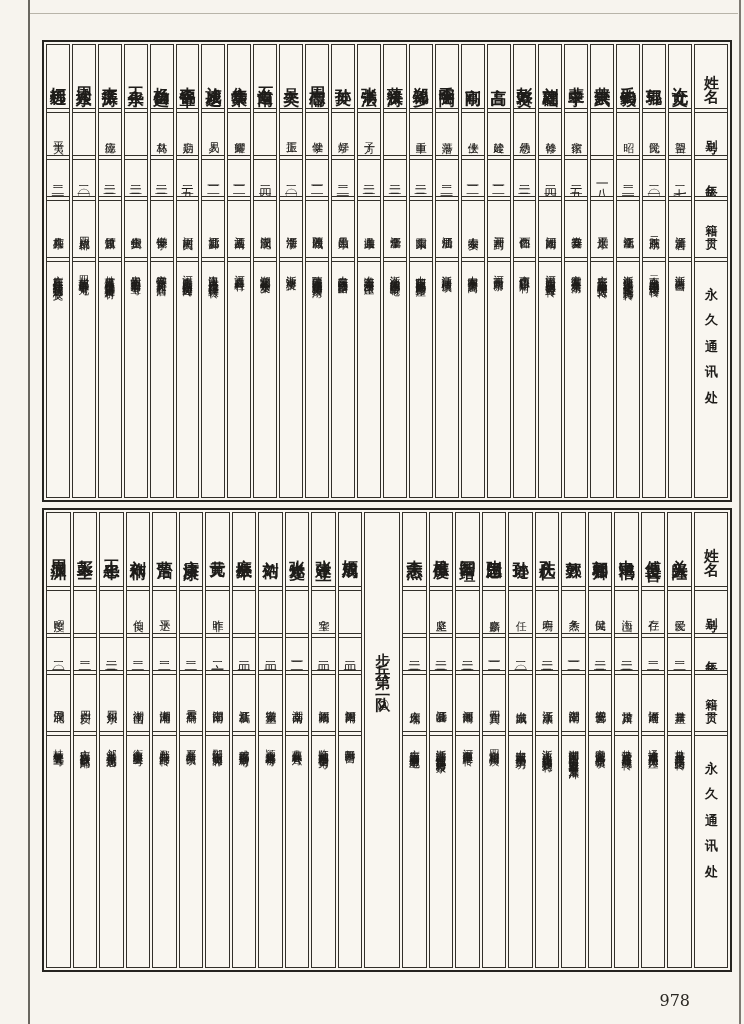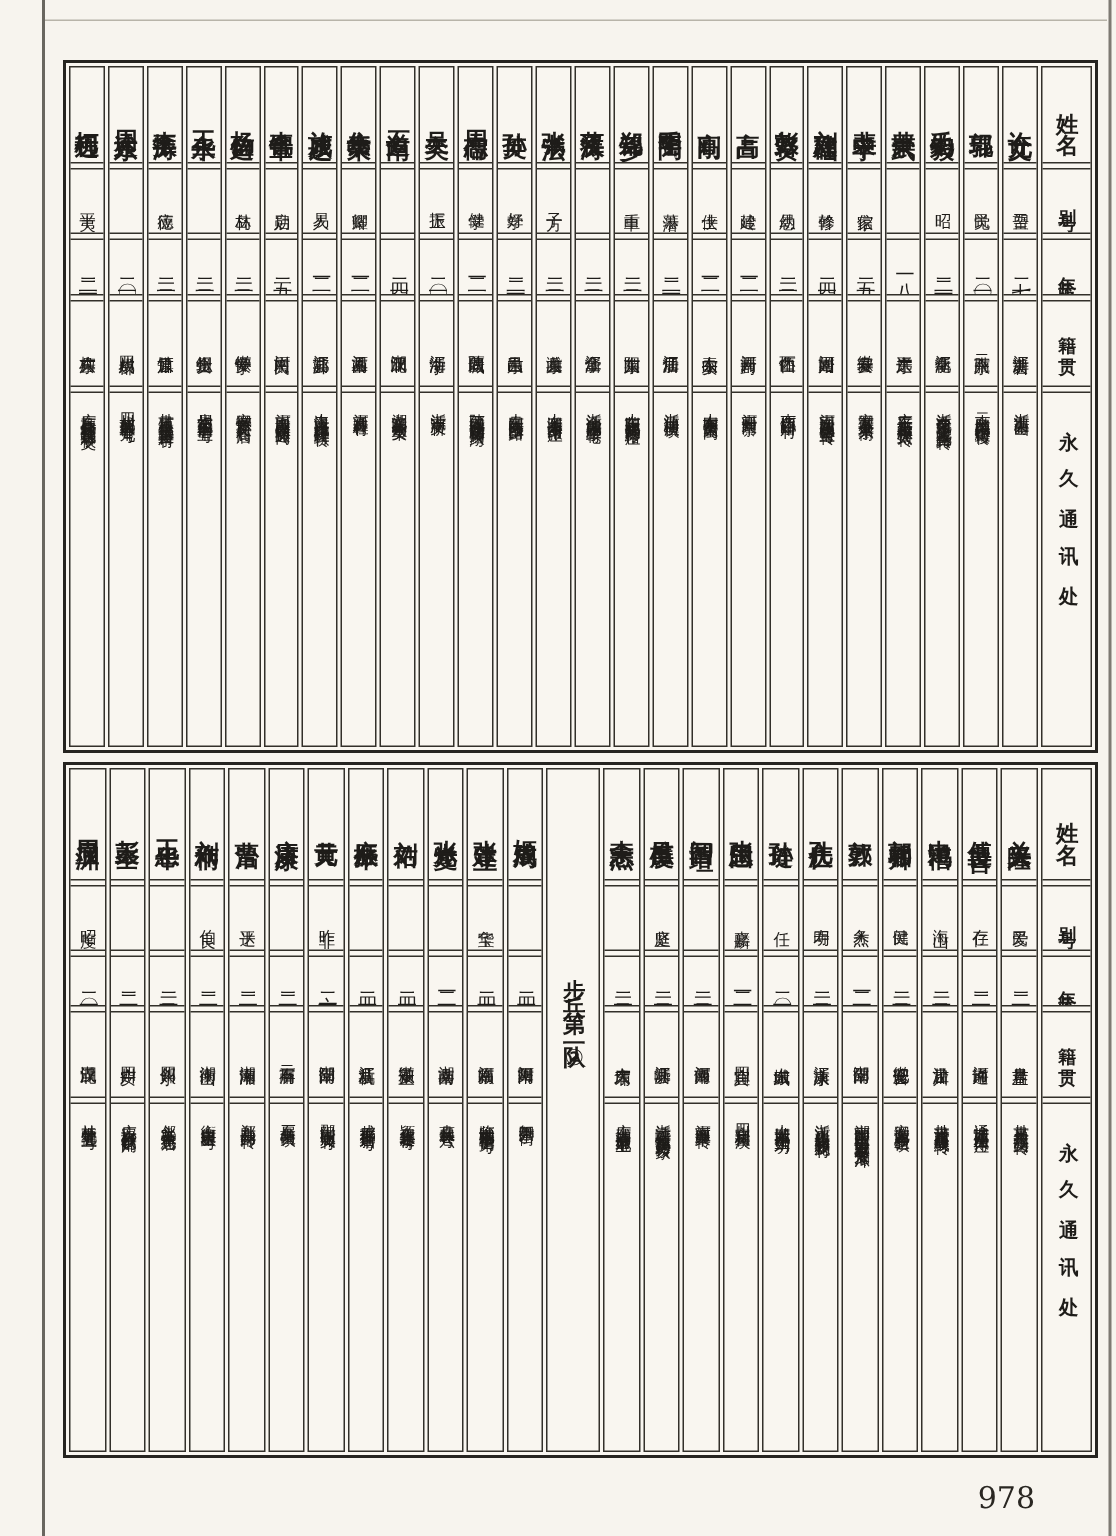--- a/index.html
+++ b/index.html
@@ -37,21 +37,21 @@
   .age-text{font-size:13px;letter-spacing:2px;line-height:1;}
   .origin-text{font-size:11px;letter-spacing:0.5px;line-height:1;}
   .addr-text{font-size:10.5px;letter-spacing:1px;line-height:1.05;margin-top:5px;}
   .anno-text{font-size:15px;font-weight:bold;letter-spacing:11px;margin-top:128px;}
 
   .hdr-name{font-size:15px;font-weight:bold;letter-spacing:14px;}
   .hdr-small{font-size:12px;font-weight:bold;letter-spacing:4px;}
   .hdr-origin{font-size:12px;font-weight:bold;letter-spacing:14px;}
   .hdr-addr{font-size:13px;font-weight:bold;letter-spacing:26px;margin-top:14px;}
 
-  .page-number{position:absolute;right:54px;bottom:14px;font-size:20px;
+  .page-number{position:absolute;right:54px;bottom:14px;font-size:16px;
                font-family:"DejaVu Serif",serif;color:#2a2722;text-align:right;}
 </style>
 </head>
 <body>
 
 <div class="page">
   <div class="scan-line-left"></div>
   <div class="scan-line-top"></div>
   <div class="scan-line-right"></div>
 

